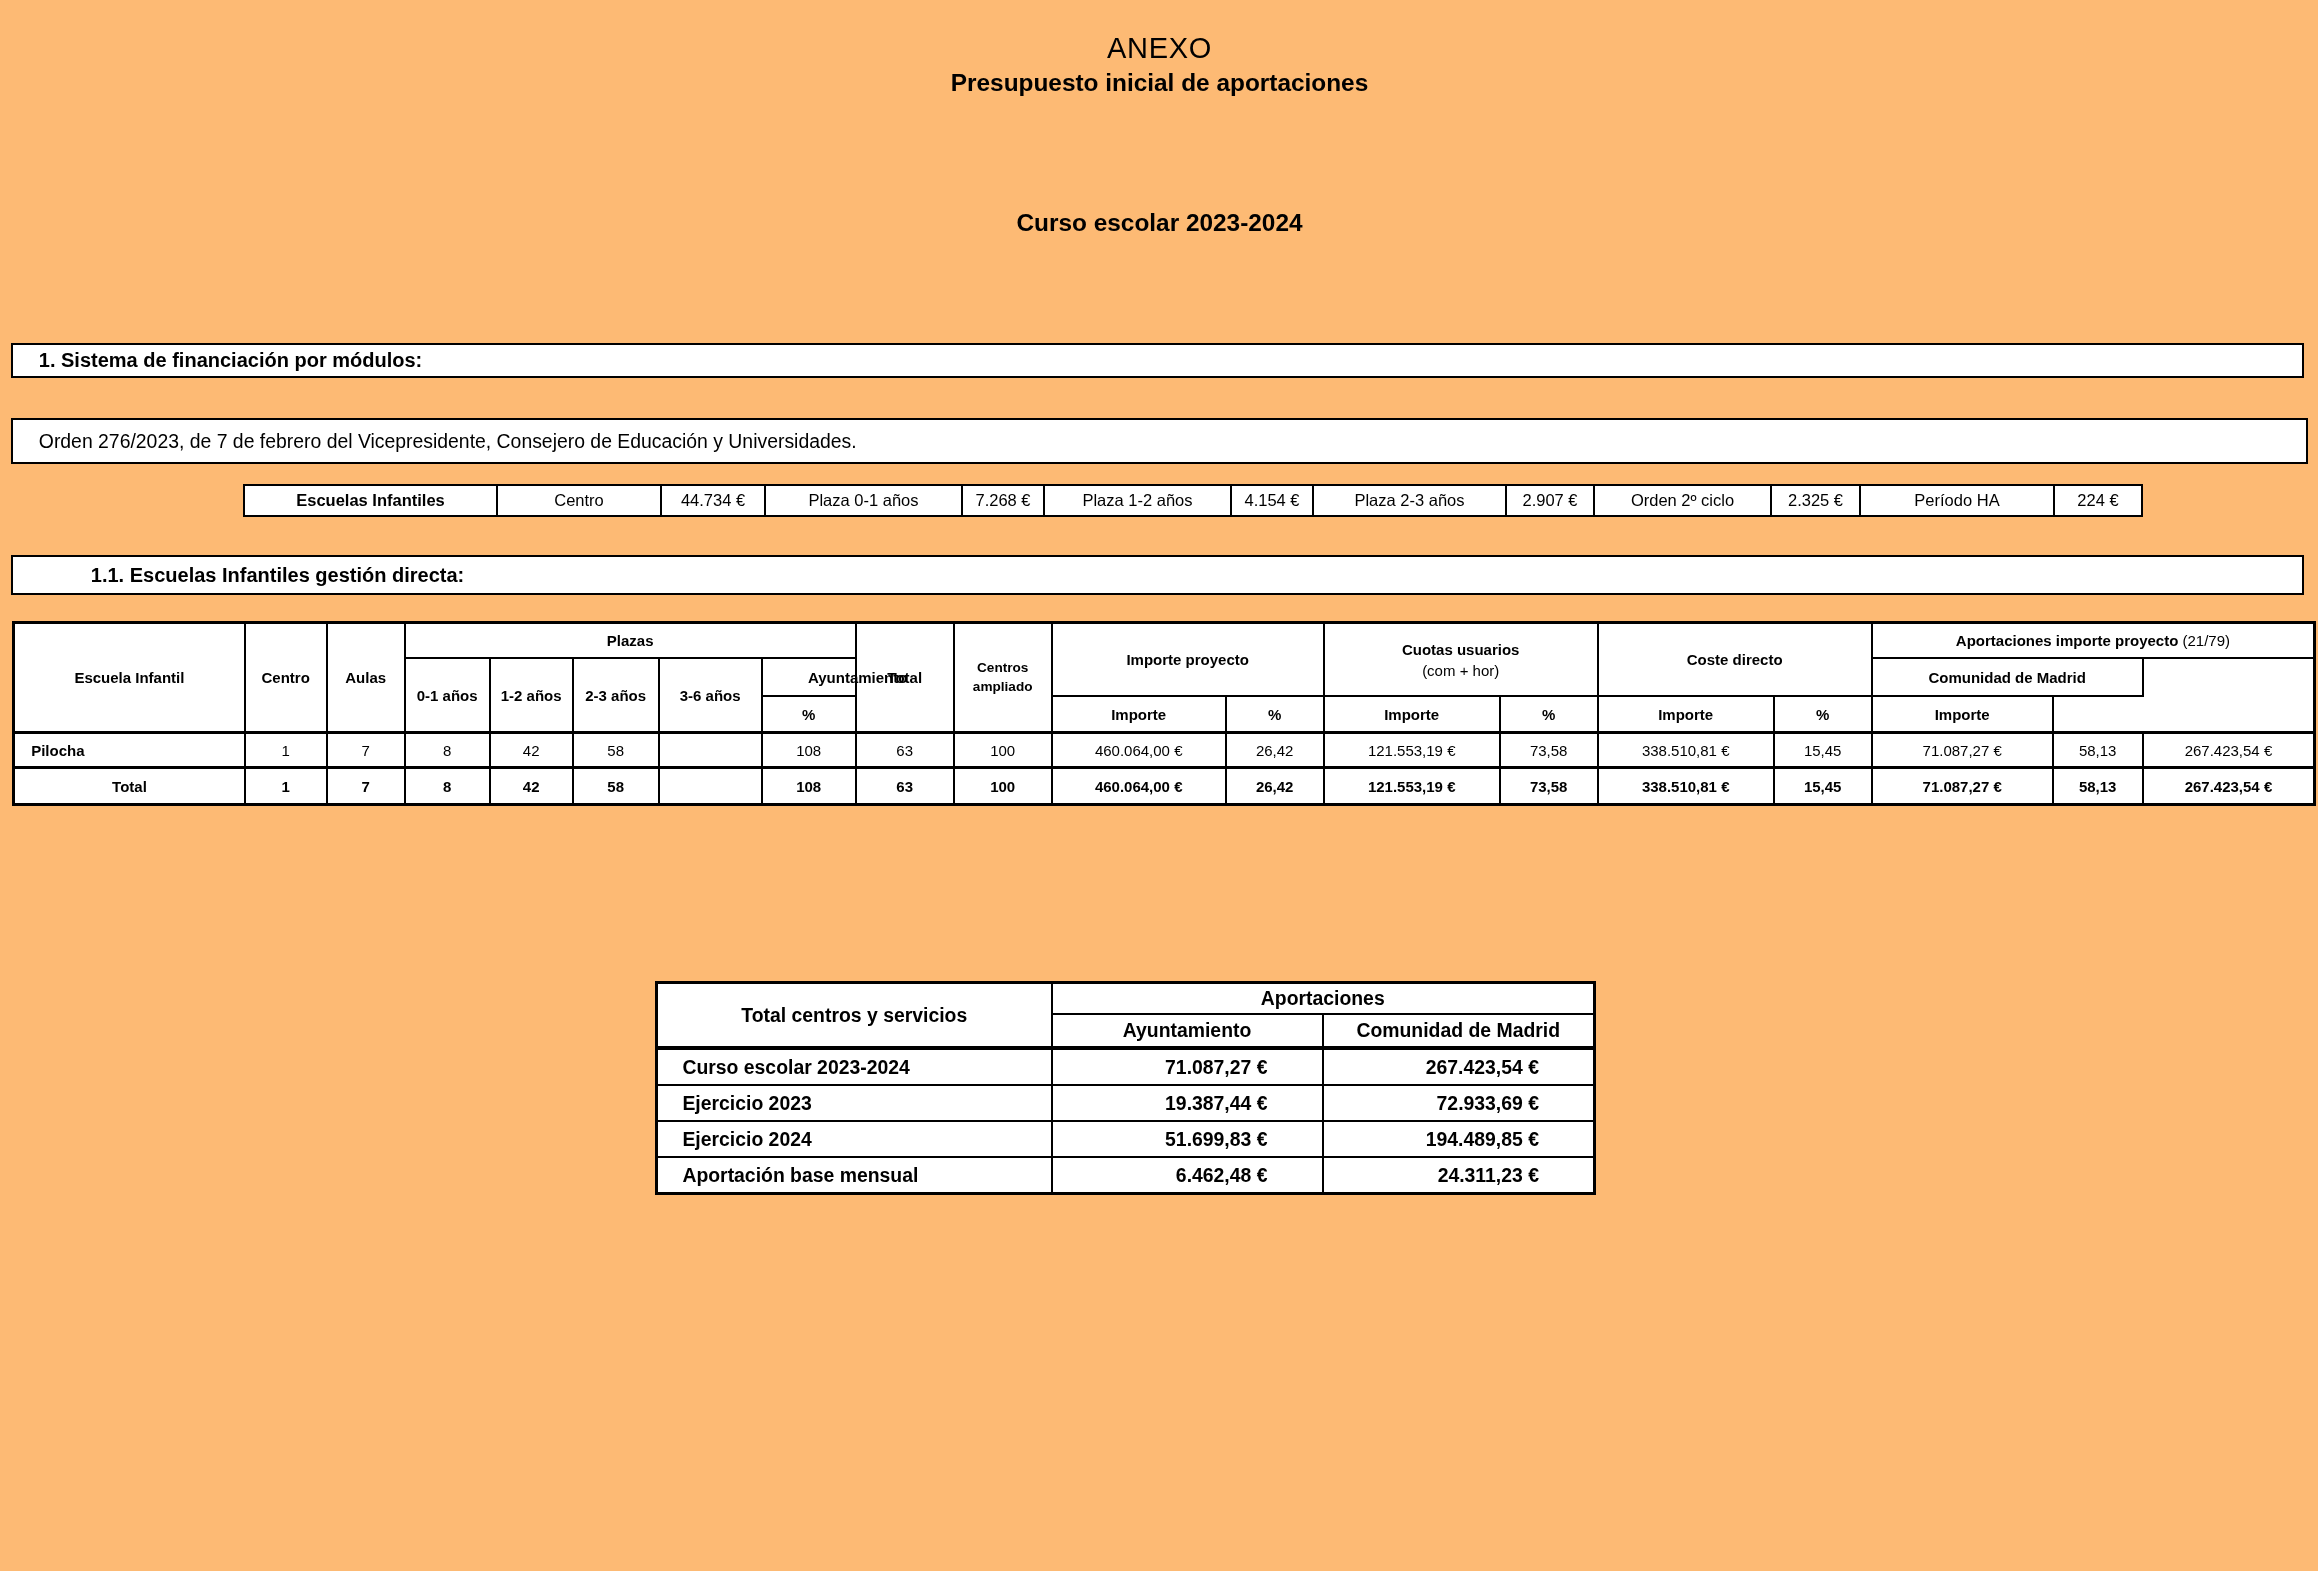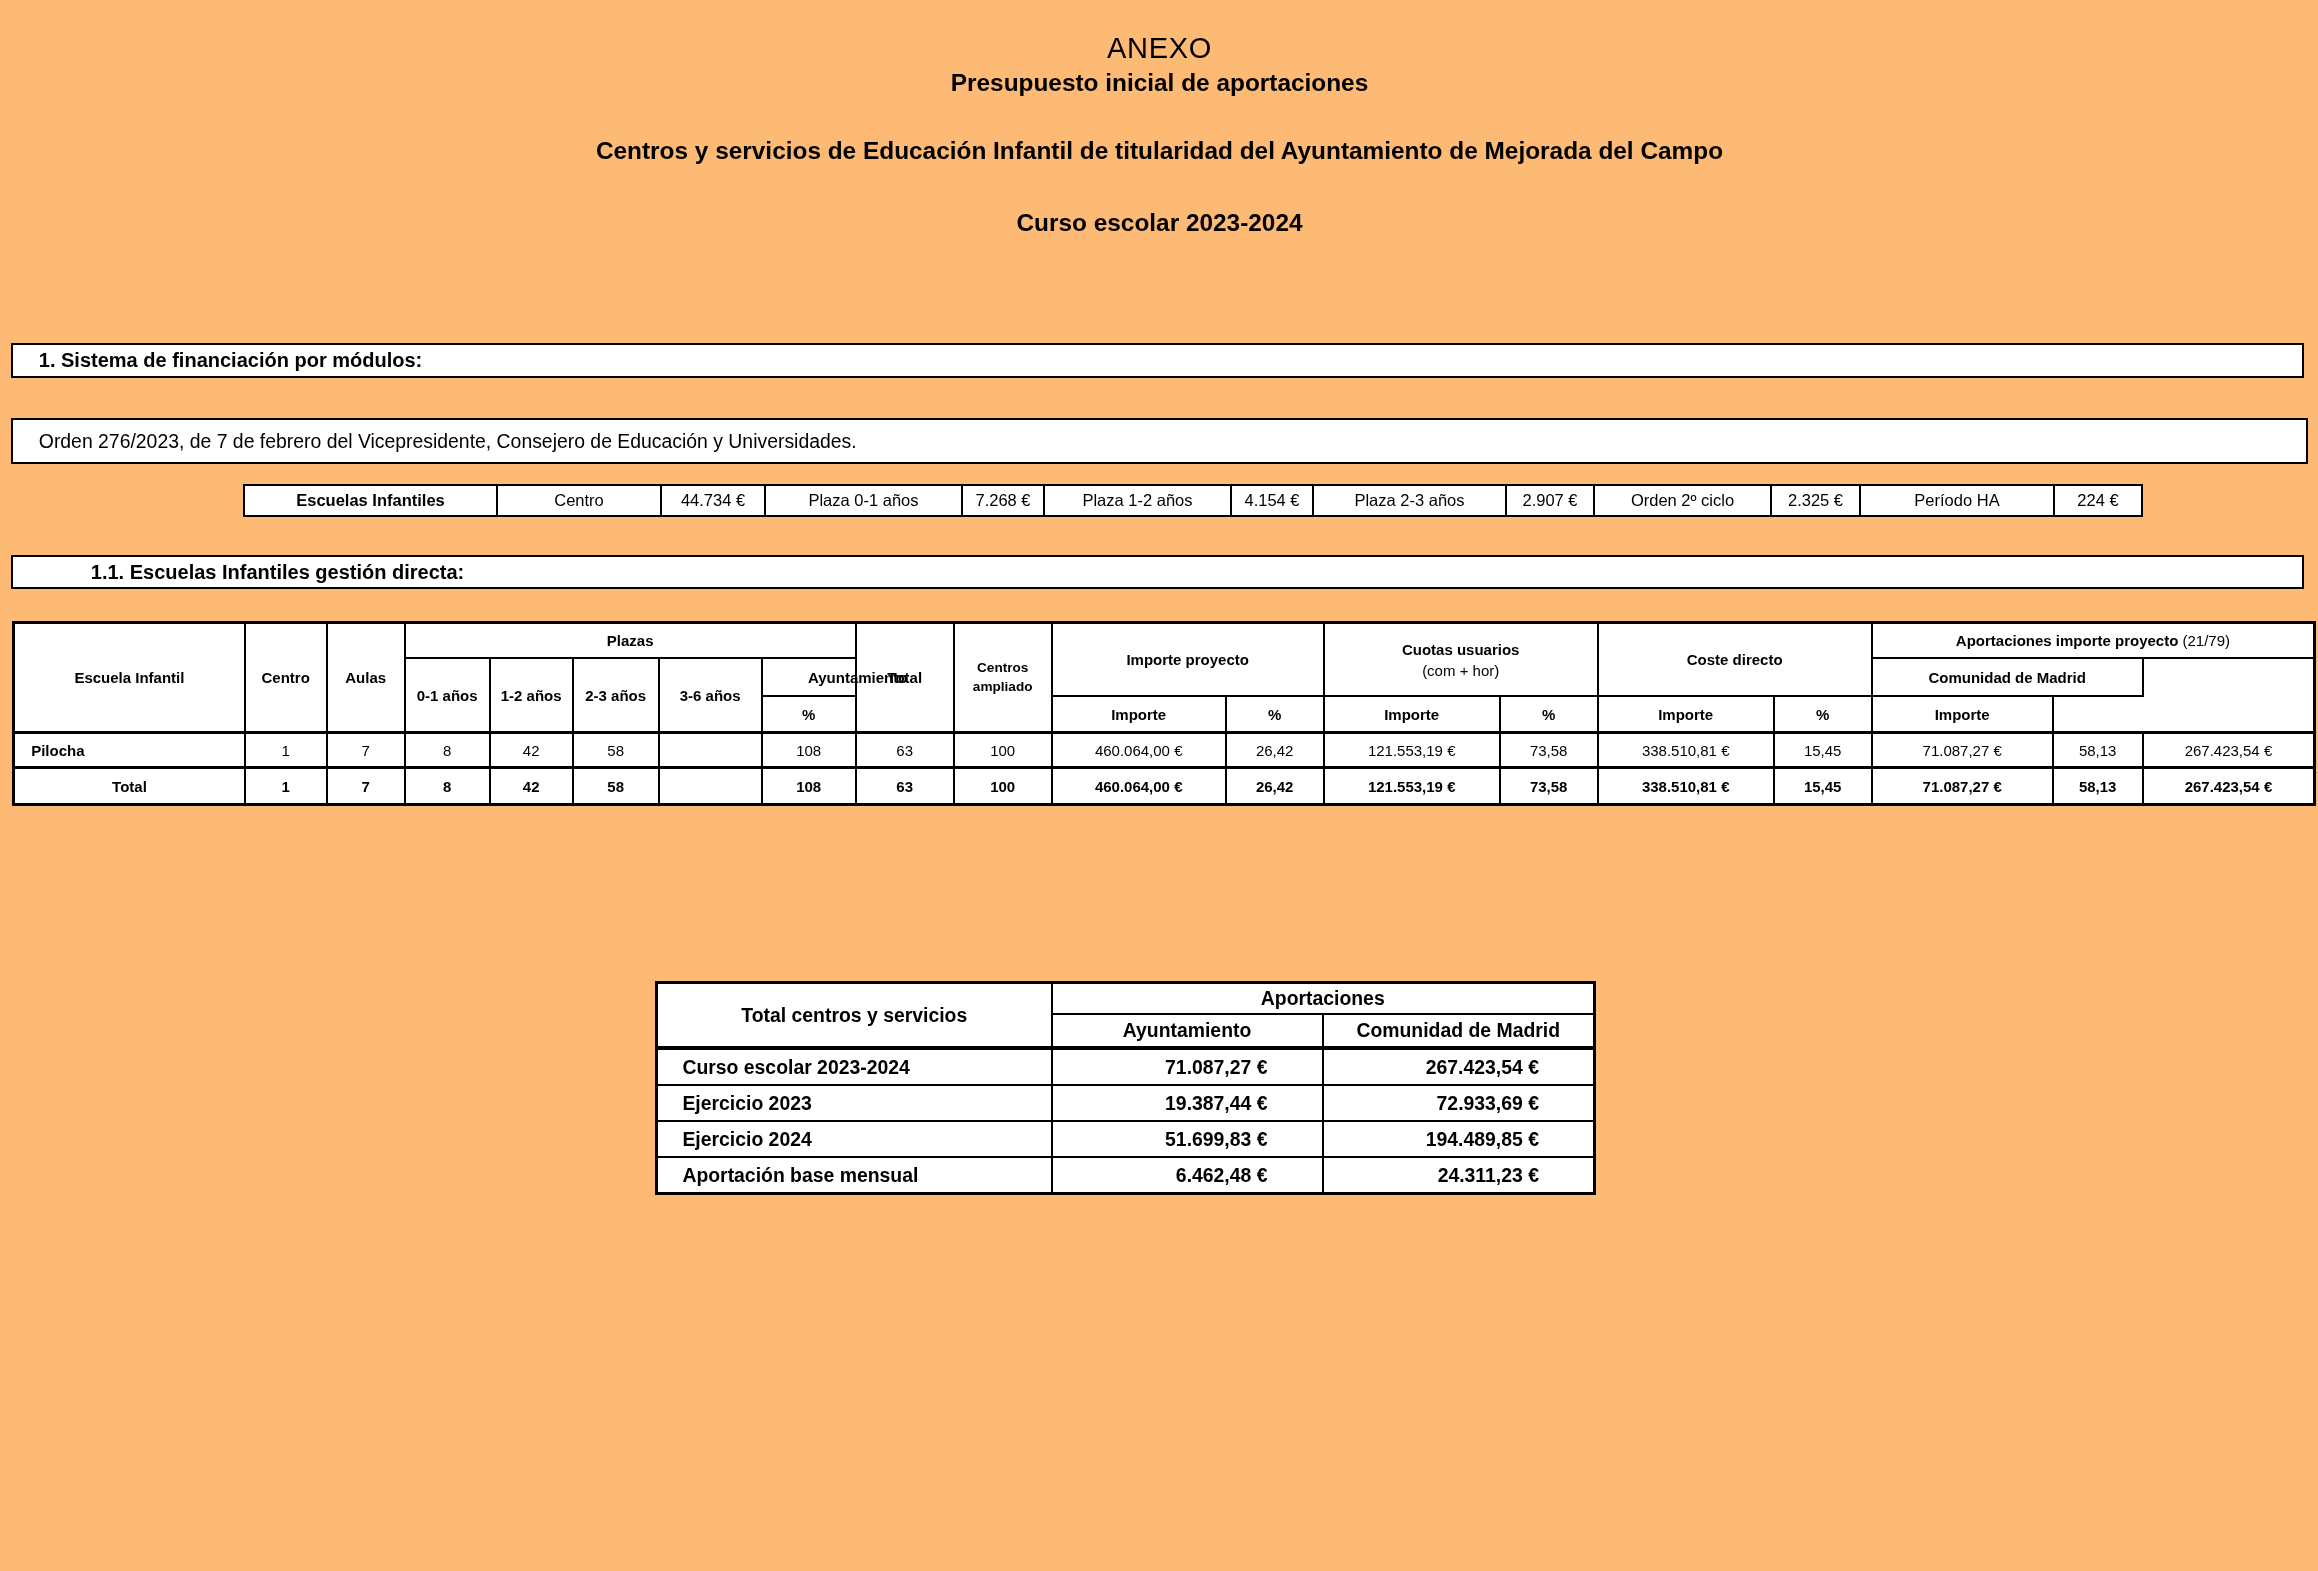--- a/index.html
+++ b/index.html
@@ -15,21 +15,21 @@
   .t-sub2  { top:137px; font-size:24.4px; font-weight:bold; }
   .t-sub3  { top:209px; font-size:24.4px; font-weight:bold; }
 
   .box {
     position:absolute; box-sizing:border-box;
     border:2.2px solid #000; background:#fff;
     display:flex; align-items:center;
   }
   .box-s1    { left:10.8px; top:343px; width:2293px; height:35px; font-size:20px; font-weight:bold; padding-left:26px; }
   .box-orden { left:10.8px; top:418px; width:2297px; height:46px; font-size:19.4px; font-weight:normal; padding-left:26px; }
-  .box-s11   { left:10.8px; top:555px; width:2293px; height:34px; font-size:20px; font-weight:bold; padding-left:78px; }
+  .box-s11   { left:10.8px; top:555px; width:2293px; height:40px; font-size:20px; font-weight:bold; padding-left:78px; }
 
   table { border-collapse:collapse; table-layout:fixed; background:#fff; }
   .grid th, .grid td {
     border:2.2px solid #000; padding:0;
     text-align:center; vertical-align:middle; overflow:hidden;
   }
 
   
   .modules { position:absolute; left:243px; top:484px; border:2.9px solid #000; font-size:16.5px; }
   .modules td { height:29.4px; }
@@ -58,21 +58,20 @@
   .sum .lbl { text-align:left; padding-left:24.4px; }
   .sum .val { text-align:right; padding-right:54px; }
 </style>
 </head>
 <body>
 
 <div class="page">
 
   <div class="center-line t-anexo">ANEXO</div>
   <div class="center-line t-sub1">Presupuesto inicial de aportaciones</div>
-  <div class="center-line t-sub2">Centros y servicios de Educación Infantil de titularidad del Ayuntamiento de Mejorada del Campo</div>
   <div class="center-line t-sub3">Curso escolar 2023-2024</div>
 
   <div class="box box-s1">
     <span>1. Sistema de financiación por módulos:</span>
   </div>
 
   <div class="box box-orden">
     <span>Orden 276/2023, de 7 de febrero del Vicepresidente, Consejero de Educación y Universidades.</span>
   </div>
 

